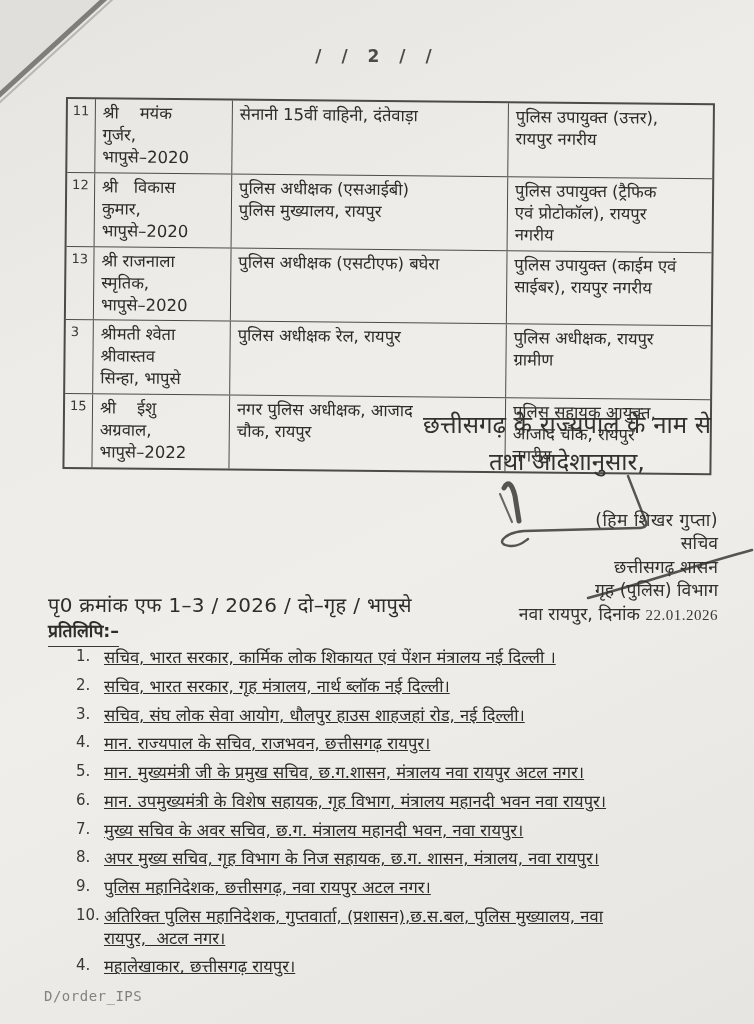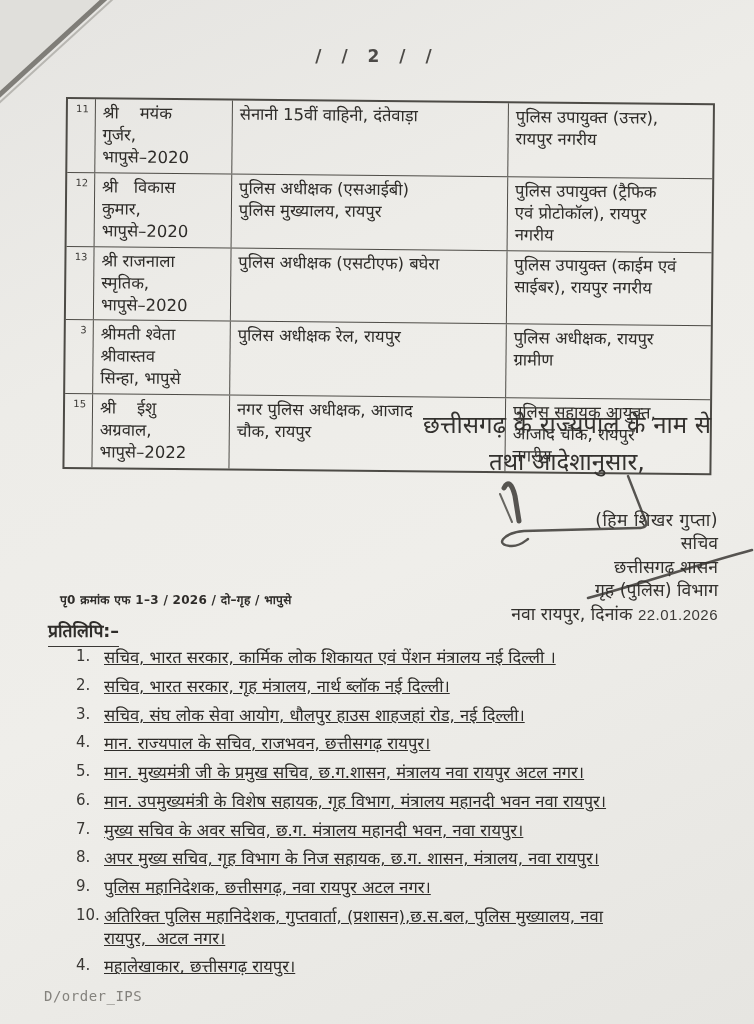--- a/index.html
+++ b/index.html
@@ -30,44 +30,44 @@
   }
   .t-row{display:grid;grid-template-columns:28px 137px 276px 1fr;border-top:1.5px solid #4d4b46;}
   .t-row:first-child{border-top:none;}
   .t-cell{
     padding:3px 6px 4px 7px;
     font-size:16.5px;line-height:1.33;
     white-space:pre-wrap;
     border-right:1.5px solid #4d4b46;
   }
   .t-cell:last-child{border-right:none;}
-  .t-cell.num{padding-left:5px;font-size:10px;color:#3a3835;text-align:right;}
+  .t-cell.num{padding-left:5px;font-size:13px;color:#3a3835;}
   .r11{min-height:58px;} .r12{min-height:70px;} .r13{min-height:56px;}
   .r14{min-height:50px;} .r15{min-height:70px;}
   
   .authority{
     position:absolute;left:407px;top:407px;width:320px;
     text-align:center;font-size:24px;line-height:1.55;color:#33312e;
   }
   
   .sig-block{
     position:absolute;left:428px;top:509px;width:290px;
     text-align:right;font-size:17.5px;line-height:1.34;color:#33312e;
   }
   .sig-block .sig-name{letter-spacing:.5px;}
   .sig-block .date-line{white-space:nowrap;}
   .typed-date{
     font-size:15px;letter-spacing:.5px;color:#3c3a37;
-    font-family:Liberation Sans, sans-serif;
+    font-family:Liberation Serif, serif;
   }
   .sig-strokes{position:absolute;left:400px;top:452px;pointer-events:none;}
   
   .ref-line{
-    position:absolute;left:60px;top:591px;
-    font-size:12px;color:#2f2d2a;letter-spacing:.3px;font-weight:bold;
+    position:absolute;left:48px;top:591px;
+    font-size:20px;color:#2f2d2a;letter-spacing:.3px;
   }
   .copy-label{
     position:absolute;left:48px;top:618px;
     font-size:17.5px;font-weight:600;color:#2f2d2a;
     border-bottom:1.5px solid #3a3835;padding-bottom:4px;
   }
   .copy-list{position:absolute;left:76px;top:647px;width:628px;}
   .copy-item{display:flex;align-items:flex-start;font-size:16.5px;line-height:1.32;margin-bottom:7px;color:#2e2c29;}
   .copy-item .no{flex:0 0 28px;font-size:15px;color:#3a3835;}
   .copy-item .txt{flex:1;white-space:pre-wrap;text-decoration:underline;}

